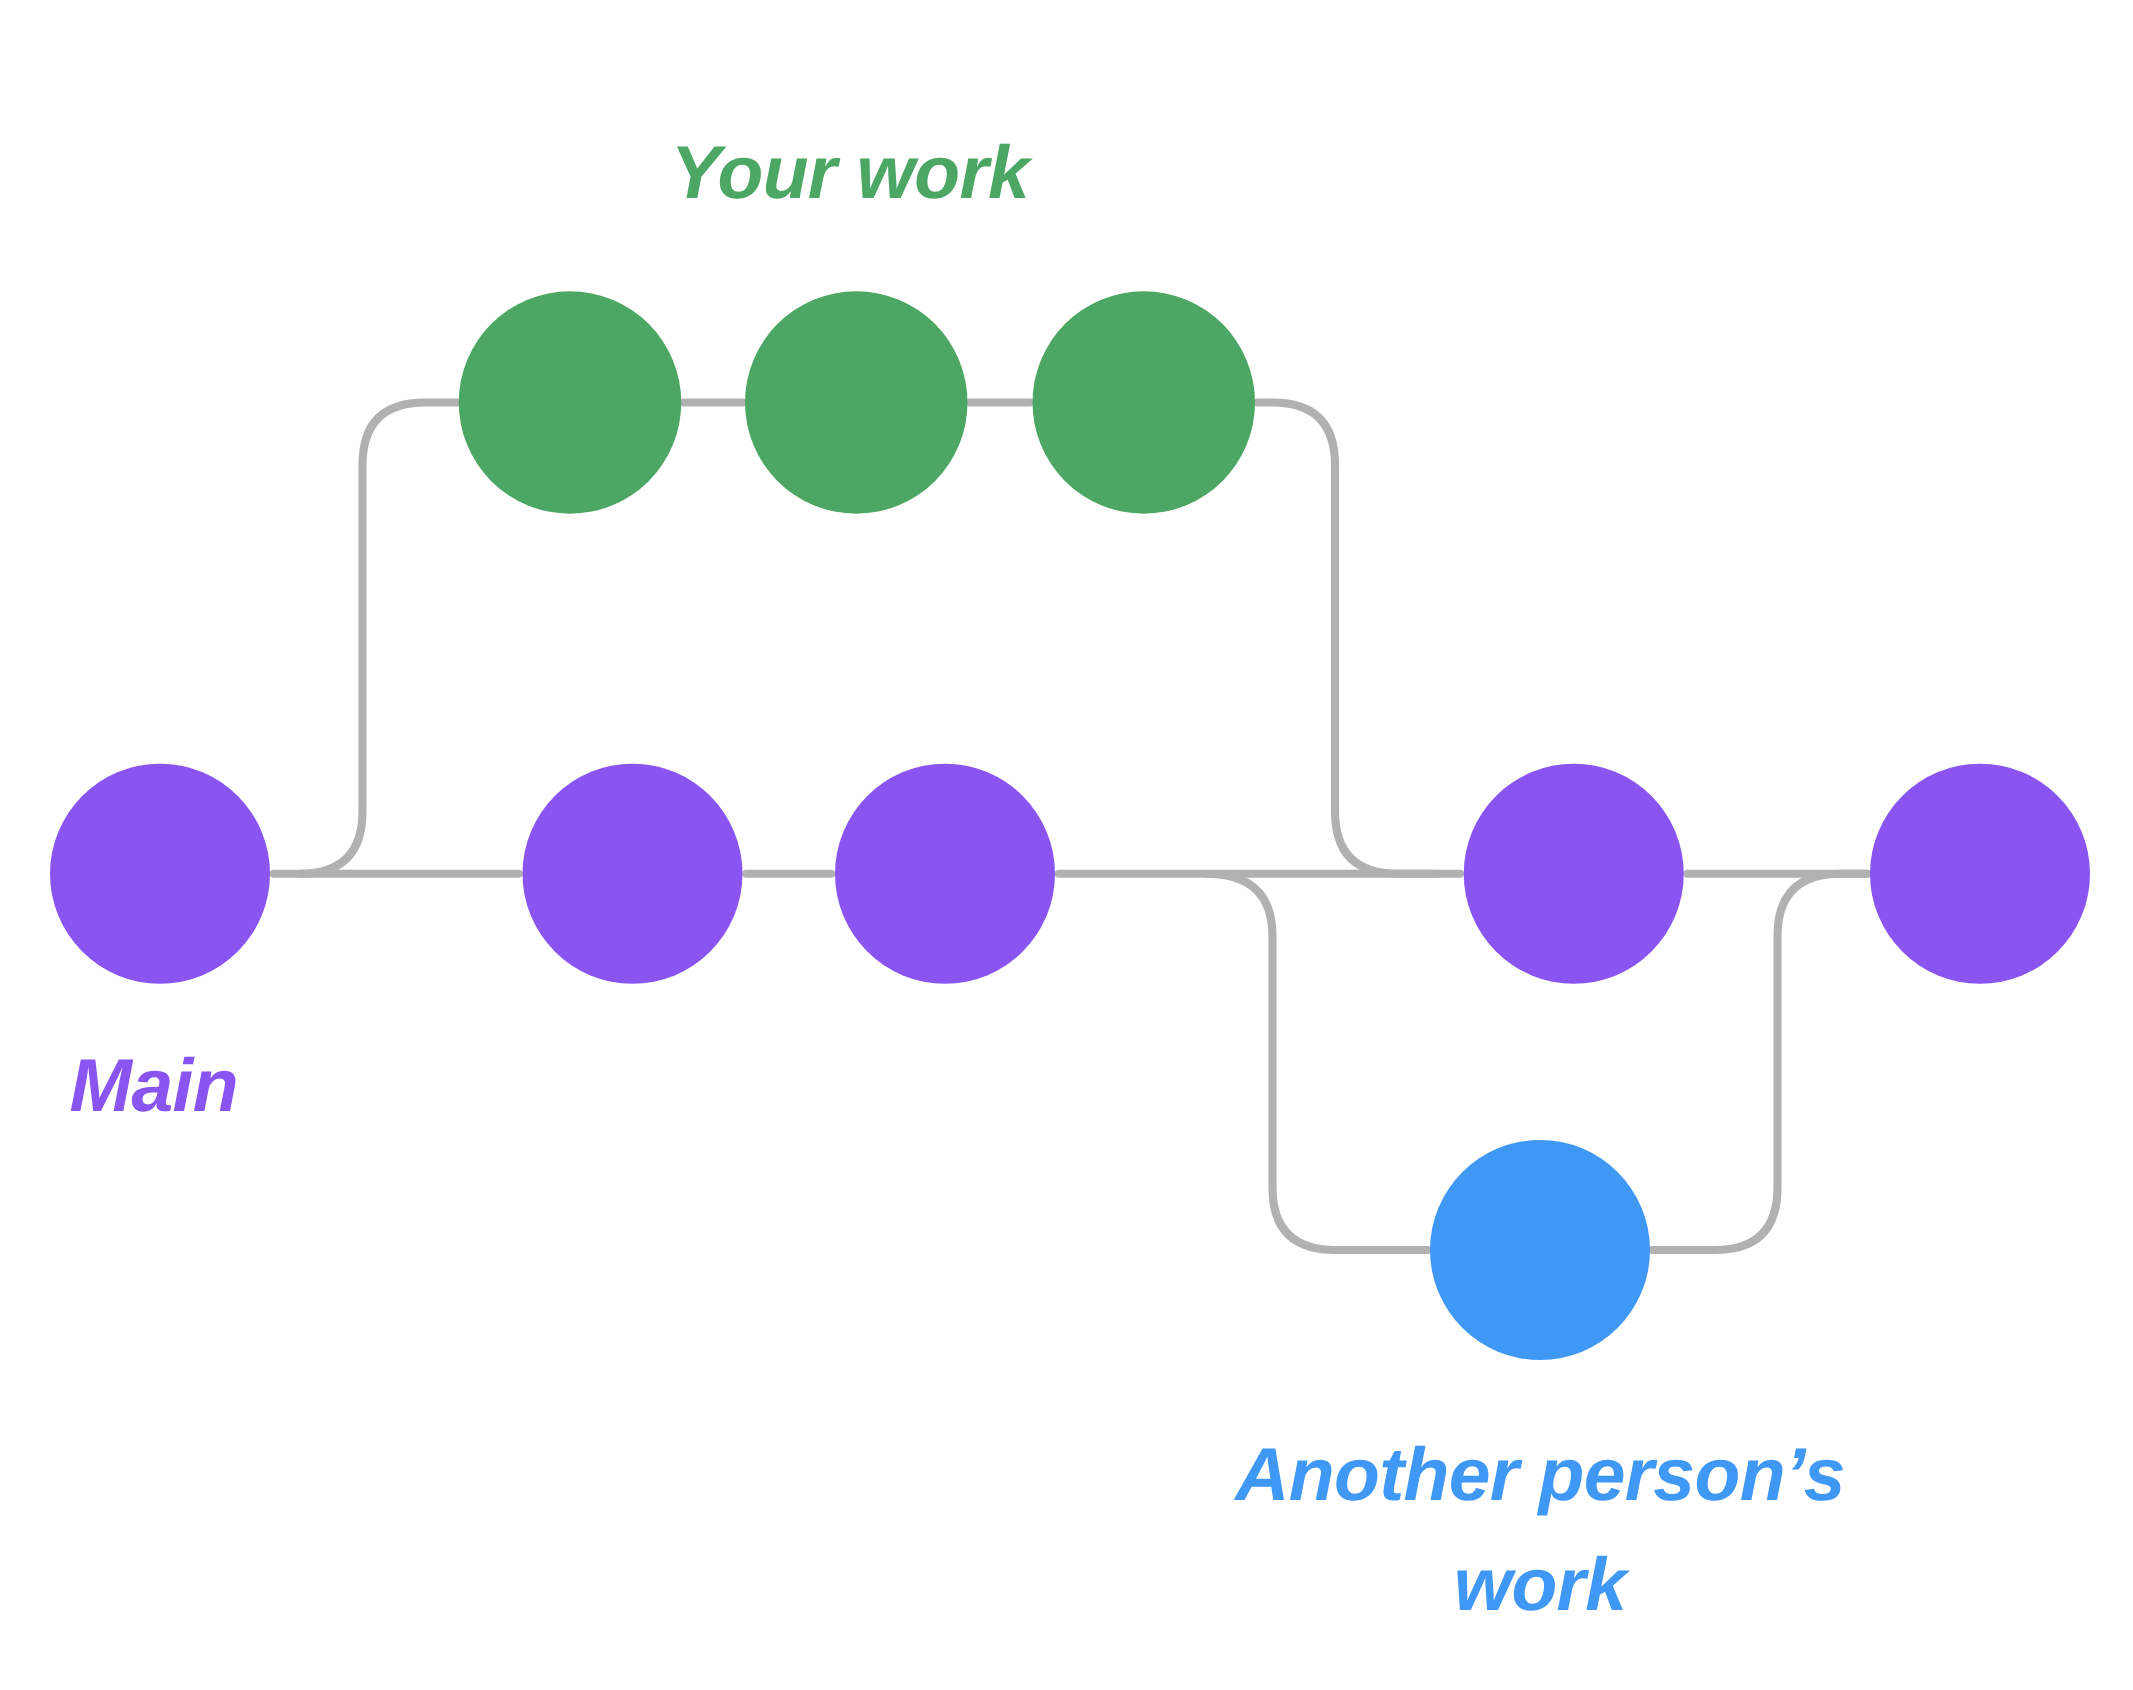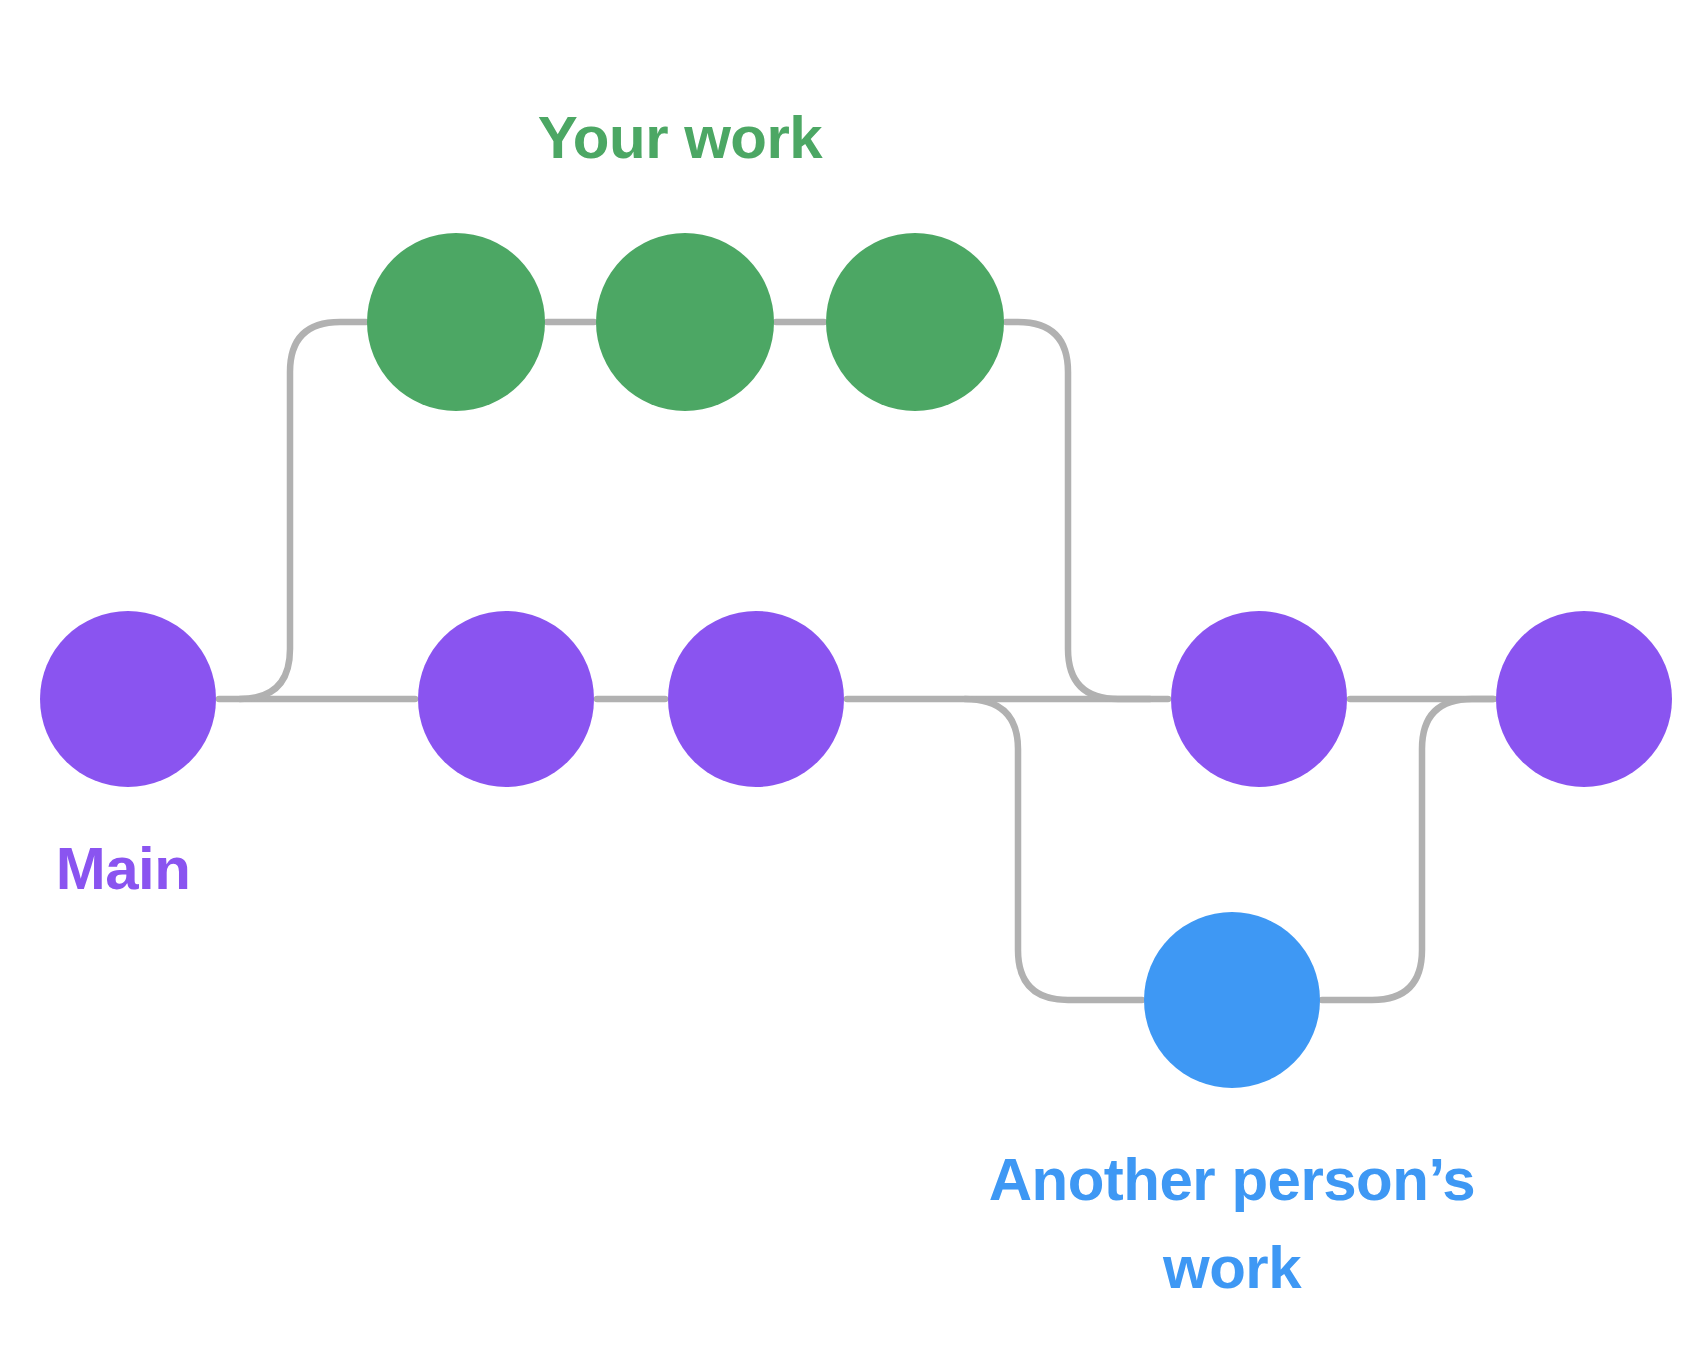--- a/index.html
+++ b/index.html
@@ -6,20 +6,21 @@
     margin: 0;
     padding: 0;
     background: #ffffff;
   }
   .canvas {
     position: relative;
     width: 1706px;
     height: 1352px;
     background: #ffffff;
     overflow: hidden;
+    font-style: italic;
   }
   svg { display: block; }
   .connector {
     fill: none;
     stroke-width: 6.5;
     stroke-linecap: round;
     stroke-linejoin: round;
   }
   .branch-label {
     font-family: "Liberation Sans", sans-serif;

